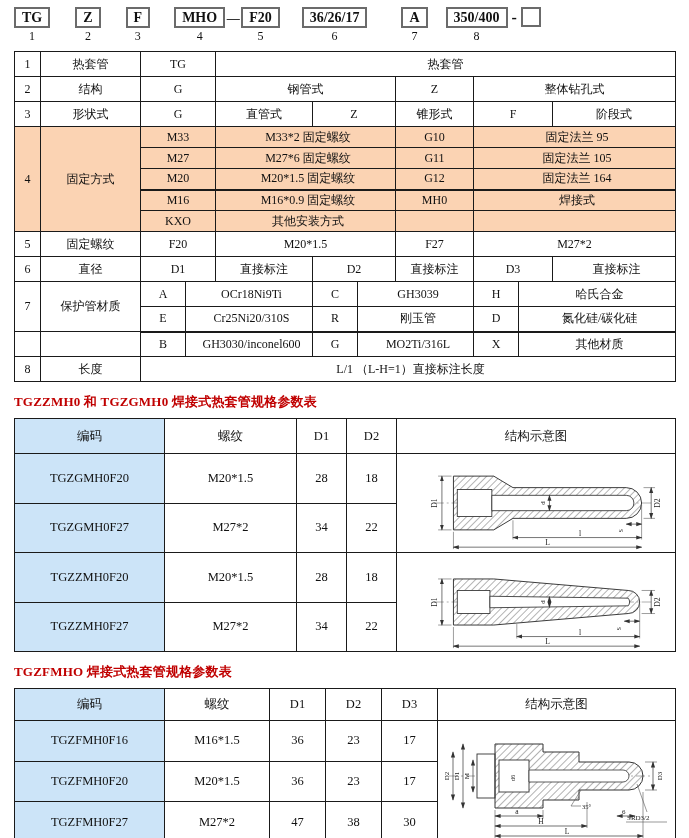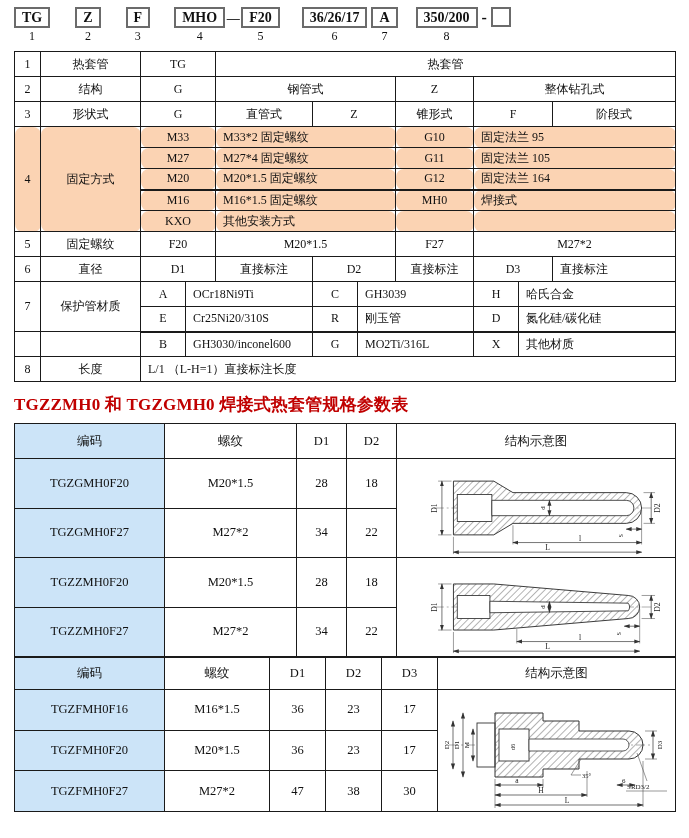--- a/index.html
+++ b/index.html
@@ -32,27 +32,27 @@
   
   table{border-collapse:collapse;table-layout:fixed;width:661px;}
   td{
     border:1px solid var(--line);font-size:12px;text-align:center;
     padding:0 2px;overflow:hidden;white-space:nowrap;vertical-align:middle;
   }
   .t1{margin-top:6px;}
   .t1 td{height:25px;}
   .t1 tr.sub td{height:21px;}
   .t1 tr.sub7 td{height:25px;}
-  td.left{text-align:left;padding-left:7px;}
-  td.orange{background:var(--orange);border-radius:8px;}
+  td.left{text-align:center;padding-left:7px;}
+  td.orange{background:var(--orange);}
   td.blue{background:var(--blue);}
   td.bh{border-bottom-width:2px;}
 
   .sec-title{
-    color:var(--red);font-weight:bold;font-size:17px;
+    color:var(--red);font-weight:bold;font-size:13px;
     margin:11px 0 7px 0;letter-spacing:.2px;
   }
   .t2 td{height:49px;font-size:12.5px;}
   .t2 tr.hd td{height:35px;}
   .t3 td{height:40px;font-size:12.5px;}
   .t3 tr.hd td{height:32px;}
   td.diagram{padding:1px;}
 
   svg{display:block;margin:0 auto;}
   svg text{font-family:"Liberation Serif","DejaVu Serif",serif;fill:#222;}
@@ -77,30 +77,30 @@
     </div>
     <div class="unit">
       <div class="cbox">MHO</div>
       <div class="cnum">4</div>
     </div>
     <div class="joiner">—</div>
     <div class="unit" style="margin-right:22px">
       <div class="cbox">F20</div>
       <div class="cnum">5</div>
     </div>
-    <div class="unit" style="margin-right:4px">
+    <div class="unit" style="margin-right:34px">
       <div class="cbox">36/26/17</div>
       <div class="cnum">6</div>
     </div>
     <div class="unit" style="margin-right:18px">
       <div class="cbox">A</div>
       <div class="cnum">7</div>
     </div>
     <div class="unit">
-      <div class="cbox">350/200</div>
+      <div class="cbox">350/400</div>
       <div class="cnum">8</div>
     </div>
     <div class="dash2">-</div>
     <div class="emptybox"></div>
   </div>
 
   <table class="t1">
     <colgroup>
       <col style="width:26px">
         <col style="width:100px">
@@ -143,33 +143,33 @@
     <tr class="sub">
       <td rowspan="5" class="orange">4</td>
       <td rowspan="5" class="orange">固定方式</td>
       <td colspan="2" class="orange">M33</td>
       <td colspan="3" class="orange left">M33*2 固定螺纹</td>
       <td class="orange">G10</td>
       <td colspan="3" class="orange left">固定法兰 95</td>
     </tr>
     <tr class="sub">
       <td colspan="2" class="orange">M27</td>
-      <td colspan="3" class="orange left">M27*4 固定螺纹</td>
+      <td colspan="3" class="orange left">M27*6 固定螺纹</td>
       <td class="orange">G11</td>
       <td colspan="3" class="orange left">固定法兰 105</td>
     </tr>
     <tr class="sub">
       <td colspan="2" class="orange bh">M20</td>
       <td colspan="3" class="orange left bh">M20*1.5 固定螺纹</td>
       <td class="orange bh">G12</td>
       <td colspan="3" class="orange left bh">固定法兰 164</td>
     </tr>
     <tr class="sub">
       <td colspan="2" class="orange">M16</td>
-      <td colspan="3" class="orange left">M16*1.5 固定螺纹</td>
+      <td colspan="3" class="orange left">M16*0.9 固定螺纹</td>
       <td class="orange">MH0</td>
       <td colspan="3" class="orange left">焊接式</td>
     </tr>
     <tr class="sub">
       <td colspan="2" class="orange">KXO</td>
       <td colspan="3" class="orange left">其他安装方式</td>
       <td class="orange"></td>
       <td colspan="3" class="orange"></td>
     </tr>
 
@@ -351,20 +351,21 @@
     </tr>
     <tr>
       <td class="blue">TGZZMH0F27</td>
       <td>M27*2</td>
       <td>34</td>
       <td>22</td>
     </tr>
   </tbody>
     </table>
 
+  <div class="sec-title">TGZFMHO 焊接式热套管规格参数表</div>
 
   <table class="t3">
     <colgroup>
       <col style="width:150px">
         <col style="width:105px">
         <col style="width:56px">
         <col style="width:56px">
         <col style="width:56px">
         <col style="width:238px">
     </colgroup>

